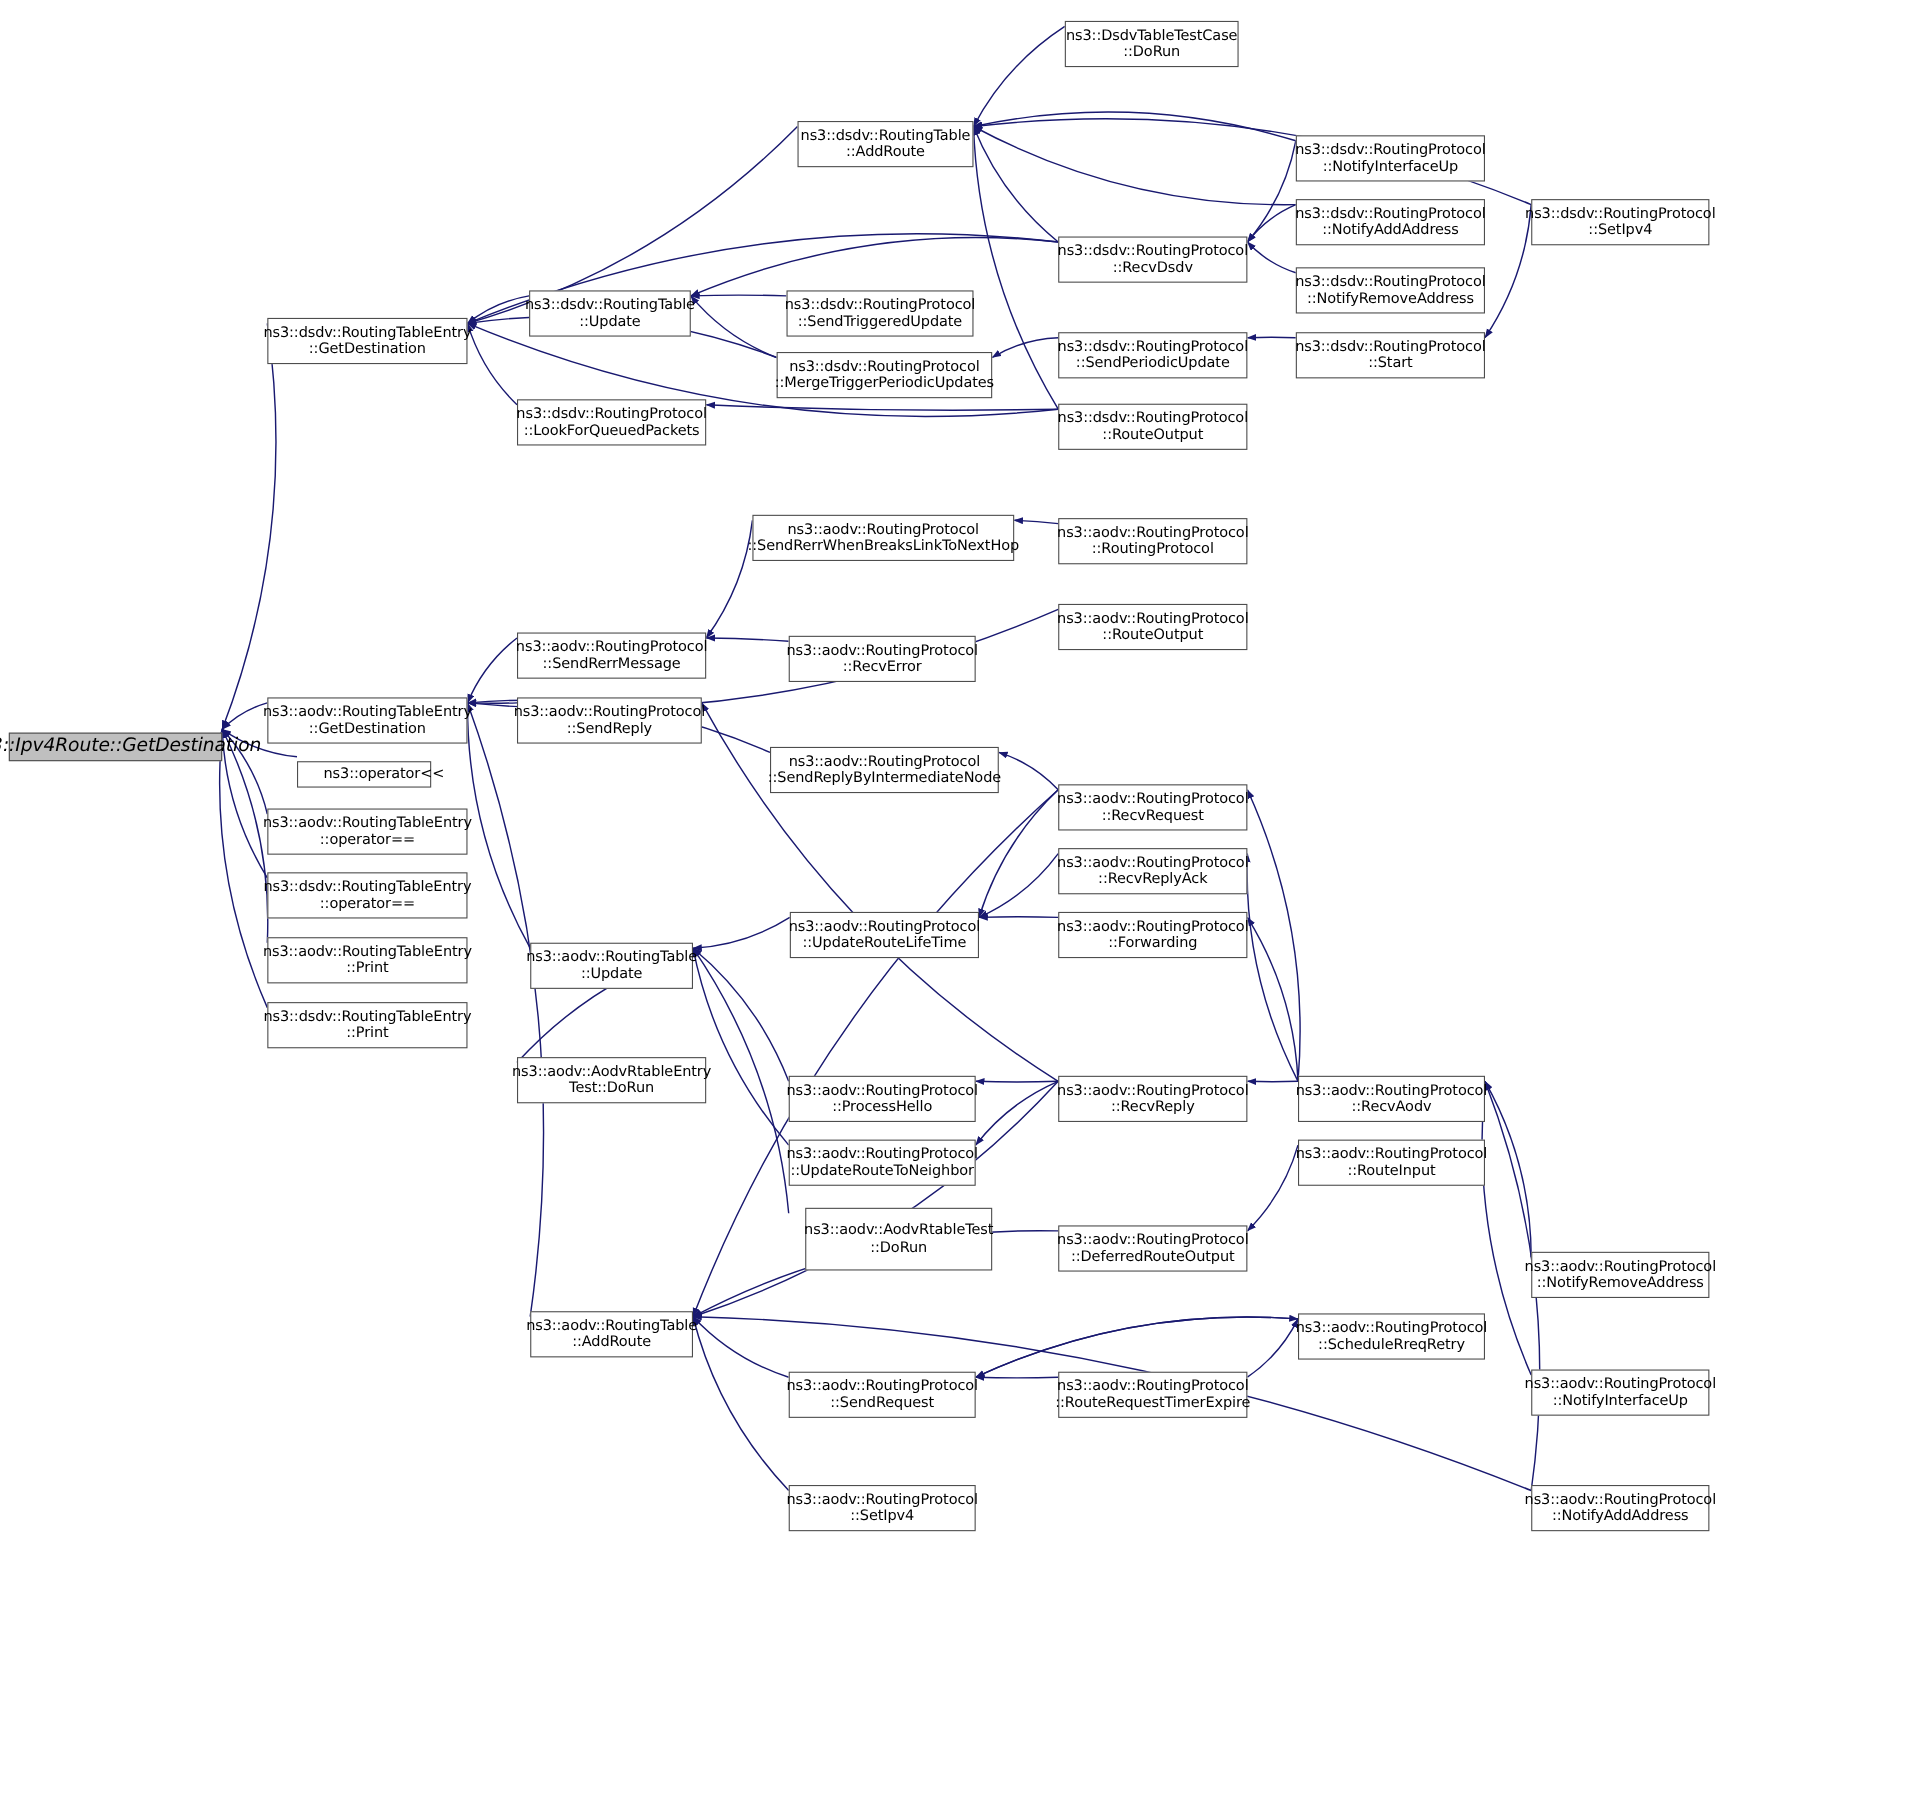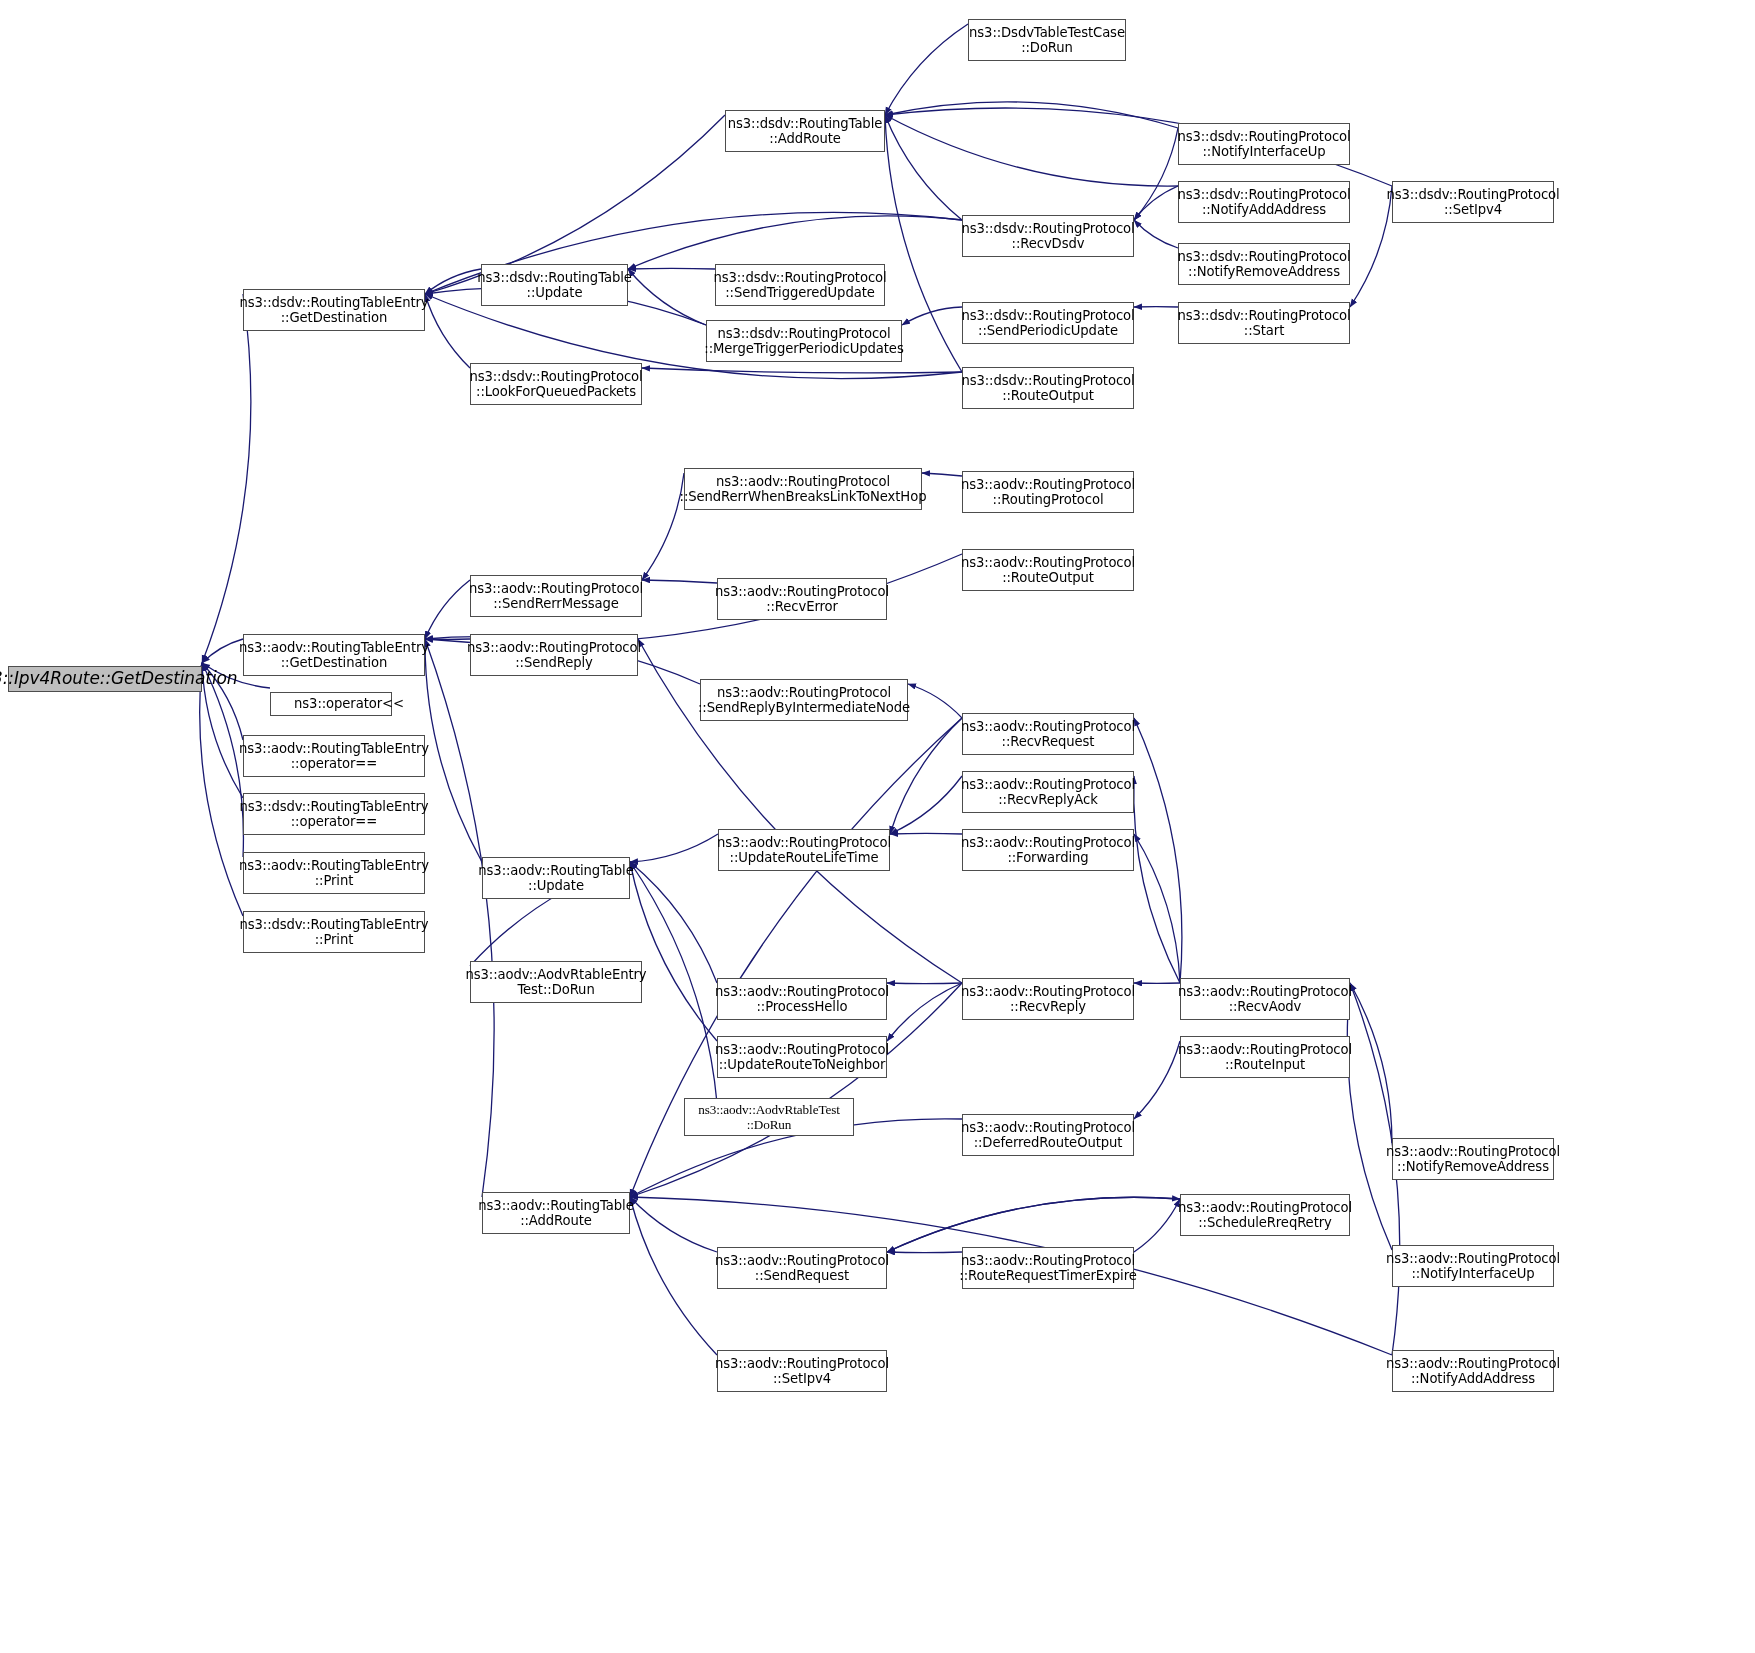--- a/index.html
+++ b/index.html
@@ -188,21 +188,21 @@
       <div class="node" style="left: 718px; top: 813px; width: 172px; height: 42px;">ns3::aodv::RoutingProtocol
 ::UpdateRouteLifeTime</div>
       <div class="node" style="left: 482px; top: 841px; width: 148px; height: 42px;">ns3::aodv::RoutingTable
 ::Update</div>
       <div class="node" style="left: 470px; top: 945px; width: 172px; height: 42px;">ns3::aodv::AodvRtableEntry
 Test::DoRun</div>
       <div class="node" style="left: 717px; top: 962px; width: 170px; height: 42px;">ns3::aodv::RoutingProtocol
 ::ProcessHello</div>
       <div class="node" style="left: 717px; top: 1020px; width: 170px; height: 42px;">ns3::aodv::RoutingProtocol
 ::UpdateRouteToNeighbor</div>
-      <div class="node" style="left: 684px; top: 1082px; width: 170px; height: 38px; font-family: Liberation Serif, serif;">ns3::aodv::AodvRtableTest
+      <div class="node" style="left: 732px; top: 1082px; width: 170px; height: 57px;">ns3::aodv::AodvRtableTest
 ::DoRun</div>
       <div class="node" style="left: 962px; top: 962px; width: 172px; height: 42px;">ns3::aodv::RoutingProtocol
 ::RecvReply</div>
       <div class="node" style="left: 1180px; top: 962px; width: 170px; height: 42px;">ns3::aodv::RoutingProtocol
 ::RecvAodv</div>
       <div class="node" style="left: 1180px; top: 1020px; width: 170px; height: 42px;">ns3::aodv::RoutingProtocol
 ::RouteInput</div>
       <div class="node" style="left: 962px; top: 1098px; width: 172px; height: 42px;">ns3::aodv::RoutingProtocol
 ::DeferredRouteOutput</div>
       <div class="node" style="left: 1180px; top: 1178px; width: 170px; height: 42px;">ns3::aodv::RoutingProtocol

